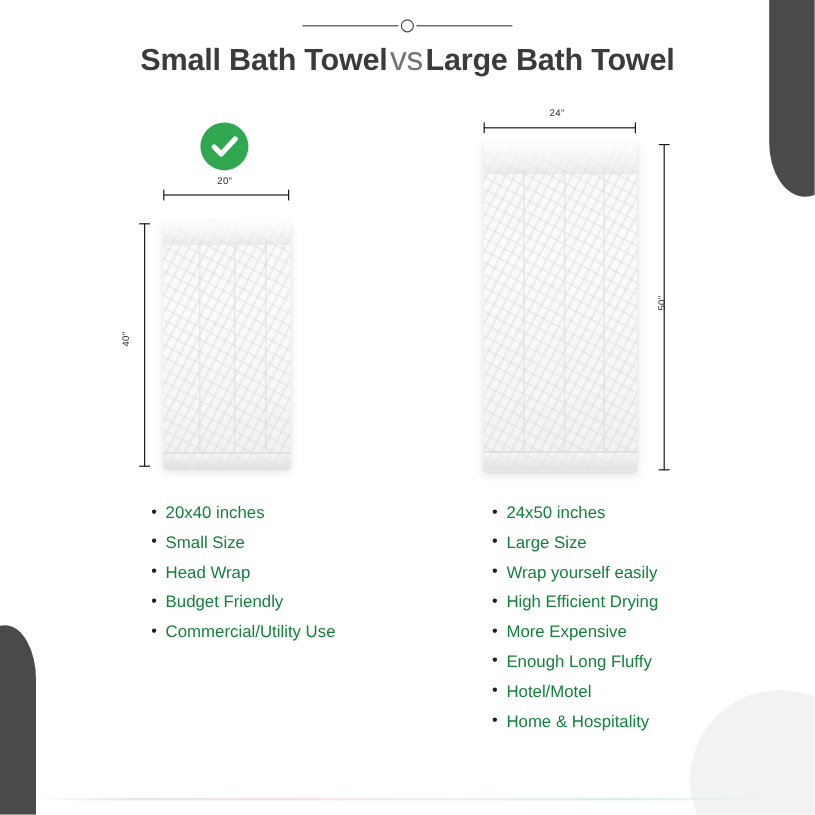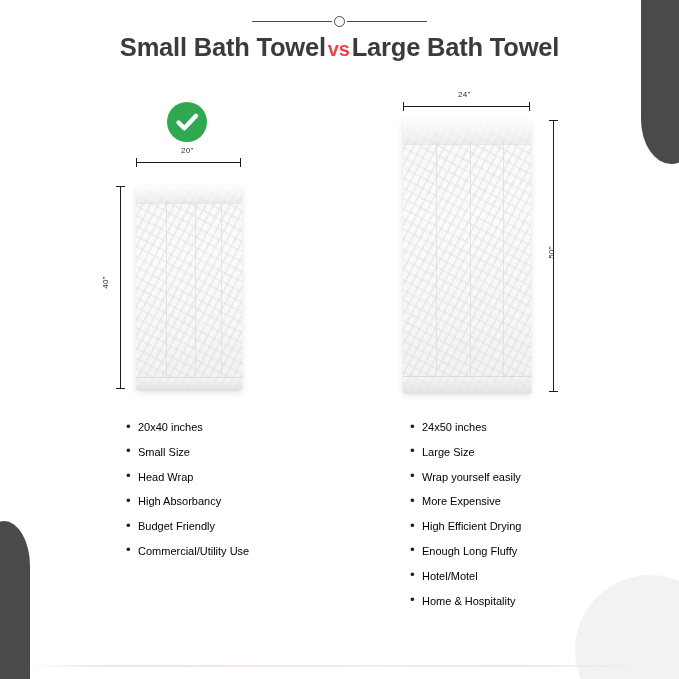--- a/index.html
+++ b/index.html
@@ -93,23 +93,23 @@
     left: 0;
     right: 0;
     text-align: center;
     font-size: 25.5px;
     font-weight: bold;
     color: #3b3b3b;
     letter-spacing: -0.2px;
     white-space: nowrap;
   }
   .page-title .vs {
-    font-size: 20px;
-    font-weight: bold;
-    color: #ef4444;
+    font-size: 28px;
+    font-weight: normal;
+    color: #737373;
     padding: 0 2px;
   }
 
   
   .column {
     position: absolute;
     top: 88px;
   }
   .column.left  { left: 100px;  width: 270px; }
   .column.right { left: 385px;  width: 270px; }
@@ -219,23 +219,23 @@
     top: 415px;
     margin: 0;
     padding: 0;
     list-style: none;
   }
   .feature-list.left  { left: 126px; }
   .feature-list.right { left: 410px; }
   .feature-list li {
     position: relative;
     padding-left: 12px;
-    font-size: 11px;
+    font-size: 14px;
     line-height: 24.8px;
-    color: #000000;
+    color: #15803d;
     white-space: nowrap;
   }
   .feature-list li::before {
     content: "\2022";
     position: absolute;
     left: 0;
     top: -0.5px;
     color: #1f1f1f;
     font-size: 13.5px;
   }
@@ -297,28 +297,27 @@
       <div class="crease" style="left:52%;"></div>
       <div class="crease" style="left:78%;"></div>
       <div class="fold-bottom"></div>
     </div>
   </div>
 
   <ul class="feature-list left" id="left-features">
       <li>20x40 inches</li>
       <li>Small Size</li>
       <li>Head Wrap</li>
-      <li>High Absorbancy</li>
       <li>Budget Friendly</li>
       <li>Commercial/Utility Use</li>
     </ul>
   <ul class="feature-list right" id="right-features">
       <li>24x50 inches</li>
       <li>Large Size</li>
       <li>Wrap yourself easily</li>
+      <li>High Efficient Drying</li>
       <li>More Expensive</li>
-      <li>High Efficient Drying</li>
       <li>Enough Long Fluffy</li>
       <li>Hotel/Motel</li>
       <li>Home &amp; Hospitality</li>
     </ul>
 
 </div>
 
 </body></html>

